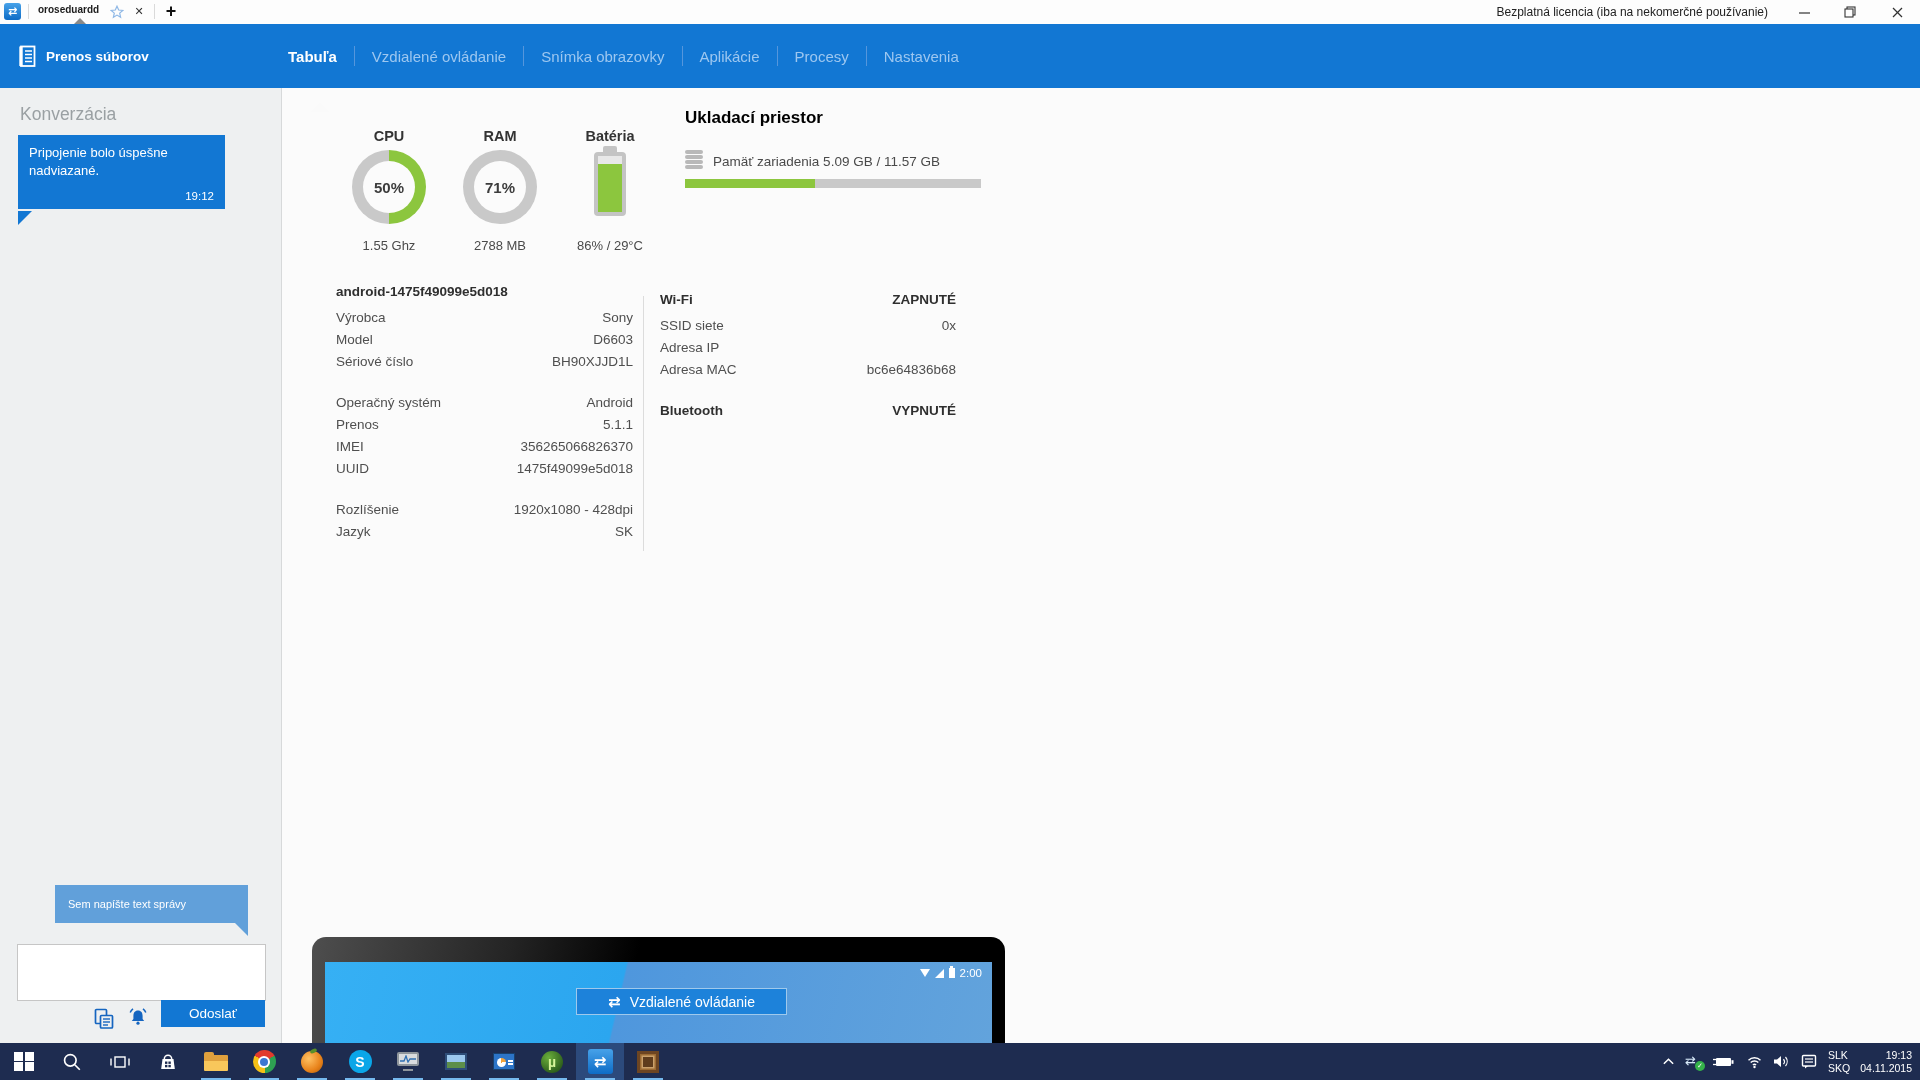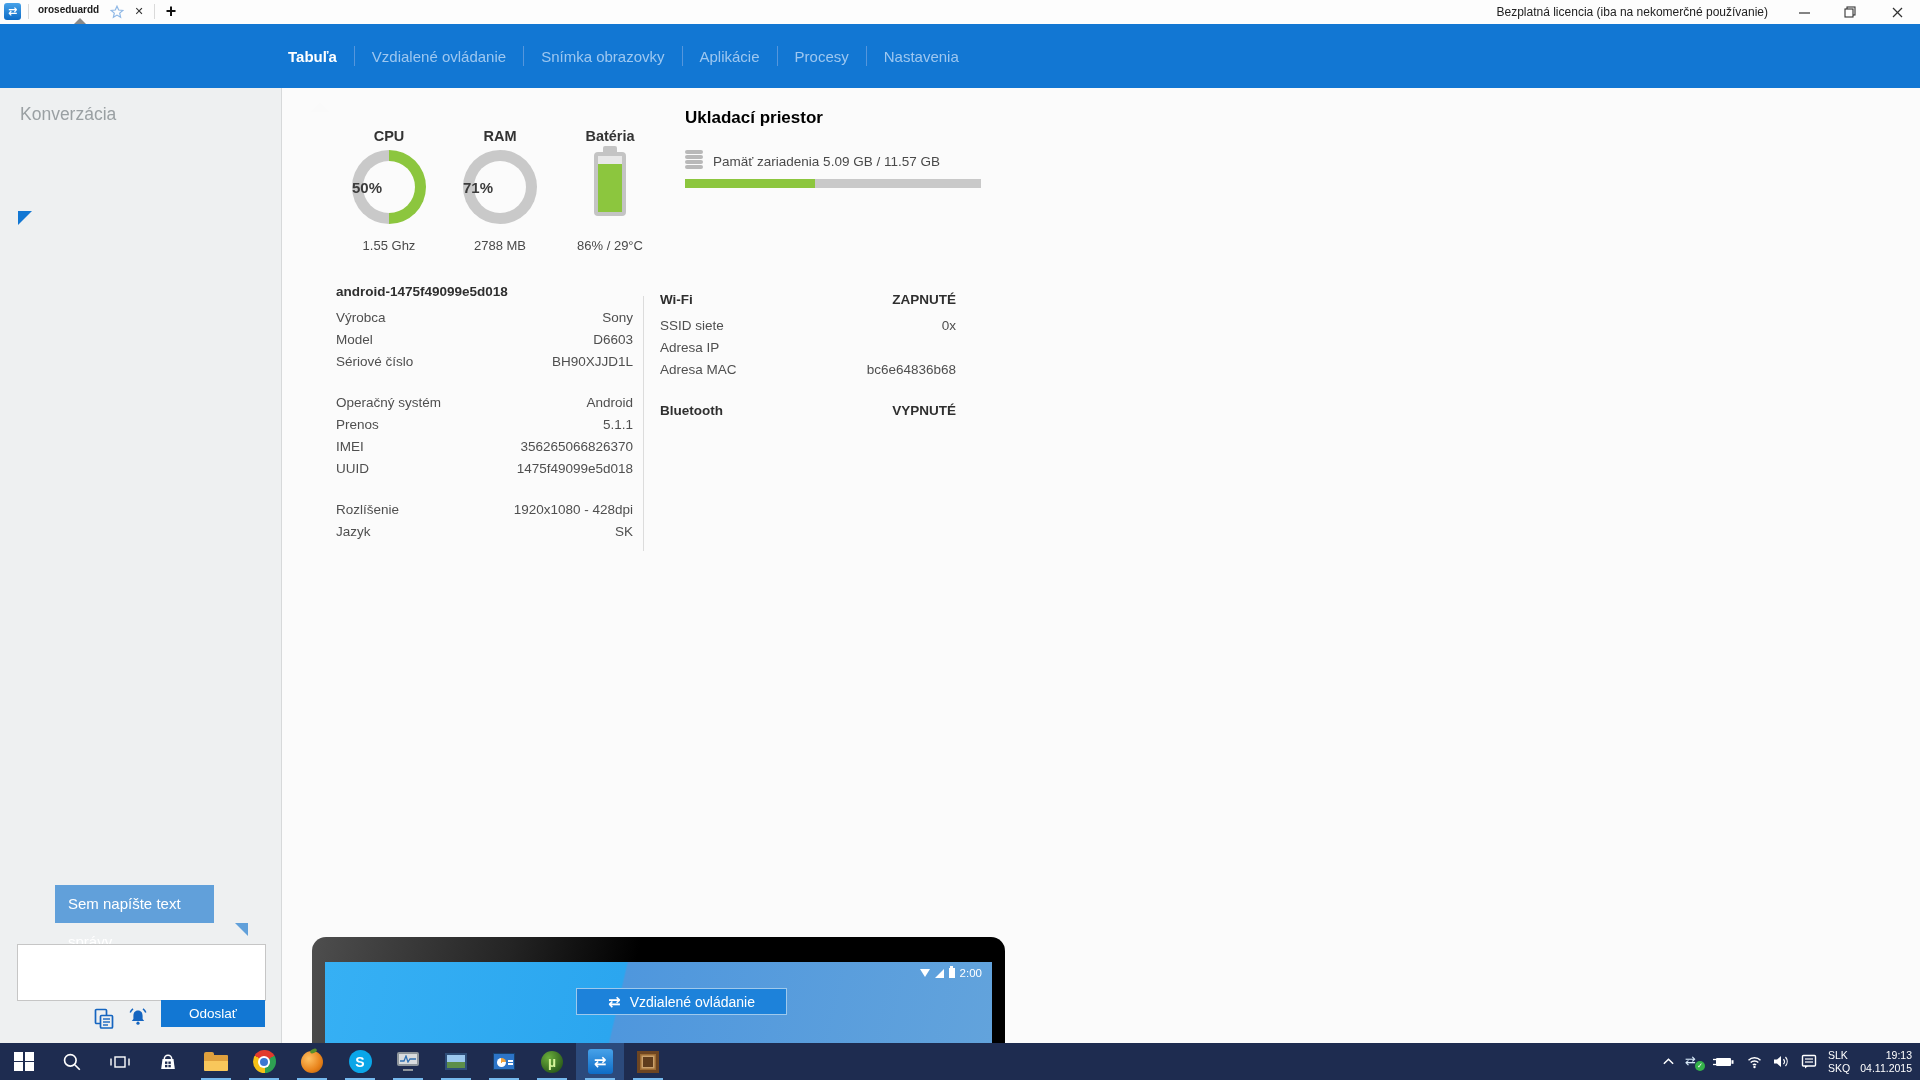--- a/index.html
+++ b/index.html
@@ -34,36 +34,36 @@
     border-left:9px solid transparent;border-right:9px solid transparent;border-bottom:9px solid #fafafa;}
 
   
   .sidebar{position:absolute;left:0;top:88px;width:282px;height:955px;background:#eef0f1;border-right:1px solid #d7d9da;}
   .conv-title{position:absolute;left:20px;top:16px;font-size:17.5px;color:#9aa0a3;}
   .bubble{position:absolute;left:18px;top:47px;width:207px;background:#1277d3;color:#fff;
     padding:9px 11px 5px 11px;font-size:13px;line-height:1.42;}
   .bubble .btime{text-align:right;font-size:11.5px;margin-top:7px;}
   .bubble-tail{position:absolute;left:18px;top:123px;width:0;height:0;
     border-top:14px solid #1277d3;border-right:14px solid transparent;}
-  .tooltip{position:absolute;left:55px;top:797px;width:159px;height:38px;background:#61a0da;color:#fff;
-    font-size:15px;line-height:38px;padding-left:13px;}
+  .tooltip{position:absolute;left:55px;top:797px;width:193px;height:38px;background:#61a0da;color:#fff;
+    font-size:11px;line-height:38px;padding-left:13px;}
   .tooltip-tail{position:absolute;left:235px;top:835px;width:0;height:0;
     border-top:13px solid #61a0da;border-left:13px solid transparent;}
   .msg-input{position:absolute;left:17px;top:856px;width:249px;height:57px;background:#fff;
     border:1px solid #c6c6c6;resize:none;outline:none;font-family:inherit;font-size:13px;padding:5px;}
   .send-btn{position:absolute;left:161px;top:912px;width:104px;height:27px;background:#1277d3;color:#fff;
     font-size:13.5px;display:flex;align-items:center;justify-content:center;border:none;}
   .chaticon{position:absolute;width:22px;height:22px;}
 
   
   .content{position:absolute;left:282px;top:88px;width:1638px;height:1007px;}
   .gauge{position:absolute;width:104px;text-align:center;}
   .glabel{position:absolute;top:40px;width:100%;font-size:14.5px;font-weight:bold;color:#333;}
   .donut{position:absolute;left:15px;top:62px;width:74px;height:74px;border-radius:50%;
-    background:#c9c9c9;display:flex;align-items:center;}
+    background:#c9c9c9;display:flex;align-items:center;justify-content:center;}
   .donut .hole{position:absolute;left:11px;top:11px;width:52px;height:52px;border-radius:50%;background:#fbfbfb;}
   .donut .pct{position:relative;font-size:15px;font-weight:bold;color:#3c3c3c;}
   .gdetail{position:absolute;top:150px;width:100%;font-size:13px;color:#4a4a4a;}
   .battwrap{position:absolute;left:36px;top:58px;width:32px;height:70px;}
   .battcap{position:absolute;left:9px;top:0;width:14px;height:7px;background:#c4c4c4;border-radius:2px 2px 0 0;}
   .battbody{position:absolute;left:0;top:6px;width:32px;height:64px;border:4px solid #c4c4c4;border-radius:4px;
     background:#e8e8e8;overflow:hidden;}
   .battfill{position:absolute;left:0;right:0;bottom:0;background:#8cc63e;}
   .storage{position:absolute;left:403px;top:0;width:298px;}
   .st-h{position:absolute;top:20px;font-size:17px;font-weight:bold;color:#000000;white-space:nowrap;}
@@ -167,38 +167,53 @@
   </div>
   <div class="winbtn" style="left:1884px;">
     <svg width="11" height="11" viewBox="0 0 11 11">
       <line x1="1" y1="1" x2="10" y2="10" stroke="#333" stroke-width="1.2"></line>
       <line x1="10" y1="1" x2="1" y2="10" stroke="#333" stroke-width="1.2"></line>
     </svg>
   </div>
 </div>
 
 <div class="bluebar">
+  <div class="ftrans">
+    <svg width="19" height="23" viewBox="0 0 19 23">
+      <rect x="3" y="1.5" width="13.5" height="19.5" fill="none" stroke="#fff" stroke-width="1.8"></rect>
+      <line x1="3" y1="1.5" x2="3" y2="21" stroke="#fff" stroke-width="3.4"></line>
+      <line x1="7" y1="6" x2="14" y2="6" stroke="#fff" stroke-width="1.5"></line>
+      <line x1="7" y1="9.5" x2="14" y2="9.5" stroke="#fff" stroke-width="1.5"></line>
+      <line x1="7" y1="13" x2="14" y2="13" stroke="#fff" stroke-width="1.5"></line>
+      <line x1="7" y1="16.5" x2="14" y2="16.5" stroke="#fff" stroke-width="1.5"></line>
+    </svg>
+    <span class="lbl">Prenos súborov</span>
+  </div>
   <div class="mainnav">
     <span class="navtab active">Tabuľa</span>
     <span class="navsep"></span>
     <span class="navtab">Vzdialené ovládanie</span>
     <span class="navsep"></span>
     <span class="navtab">Snímka obrazovky</span>
     <span class="navsep"></span>
     <span class="navtab">Aplikácie</span>
     <span class="navsep"></span>
     <span class="navtab">Procesy</span>
     <span class="navsep"></span>
     <span class="navtab">Nastavenia</span>
   </div>
   <div class="nav-notch"></div>
 </div>
 
 <div class="sidebar">
   <div class="conv-title">Konverzácia</div>
+  <div class="bubble">
+    <div>Pripojenie bolo úspešne nadviazané.</div>
+    <div class="btime">19:12</div>
+  </div>
   <div class="bubble-tail"></div>
 
   <div class="tooltip">Sem napíšte text správy</div>
   <div class="tooltip-tail"></div>
   <textarea class="msg-input" style=""></textarea>
 
   <svg class="chaticon" style="left:93px;top:920px;" viewBox="0 0 22 22">
     <rect x="2.5" y="1.5" width="11" height="14" rx="1" fill="#eef0f1" stroke="#1565c0" stroke-width="1.7"></rect>
     <rect x="7.5" y="7.5" width="12" height="12.5" rx="1" fill="#eef0f1" stroke="#1565c0" stroke-width="1.7"></rect>
     <line x1="10" y1="11" x2="17" y2="11" stroke="#1565c0" stroke-width="1.4"></line>

